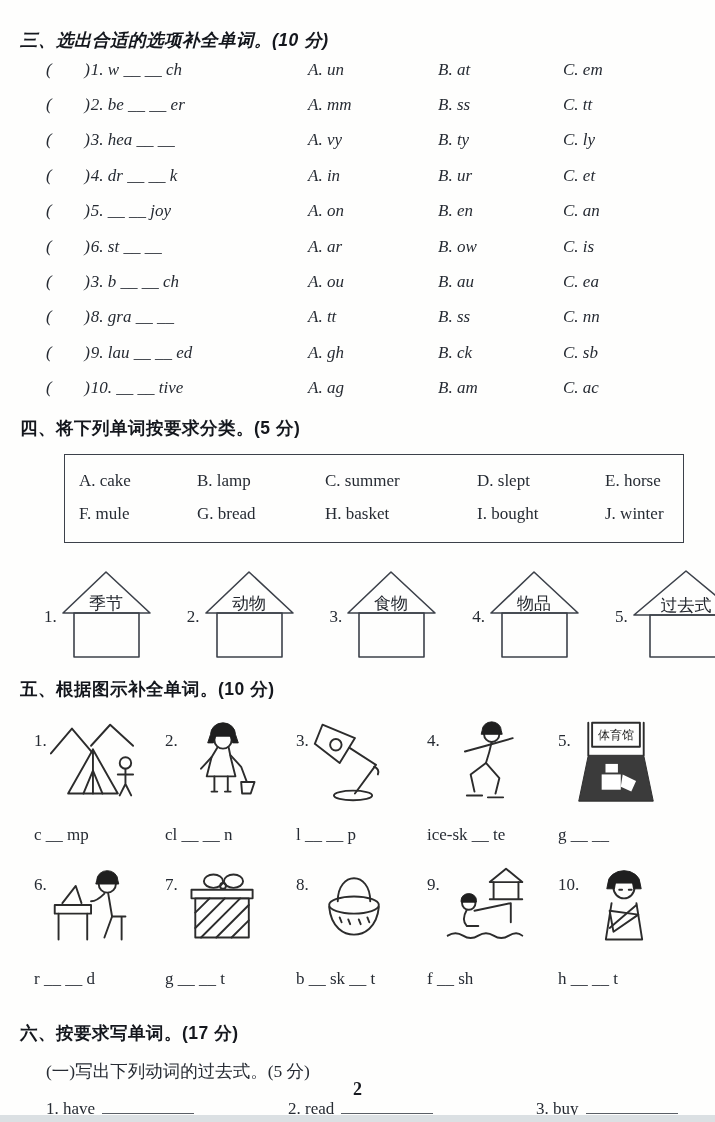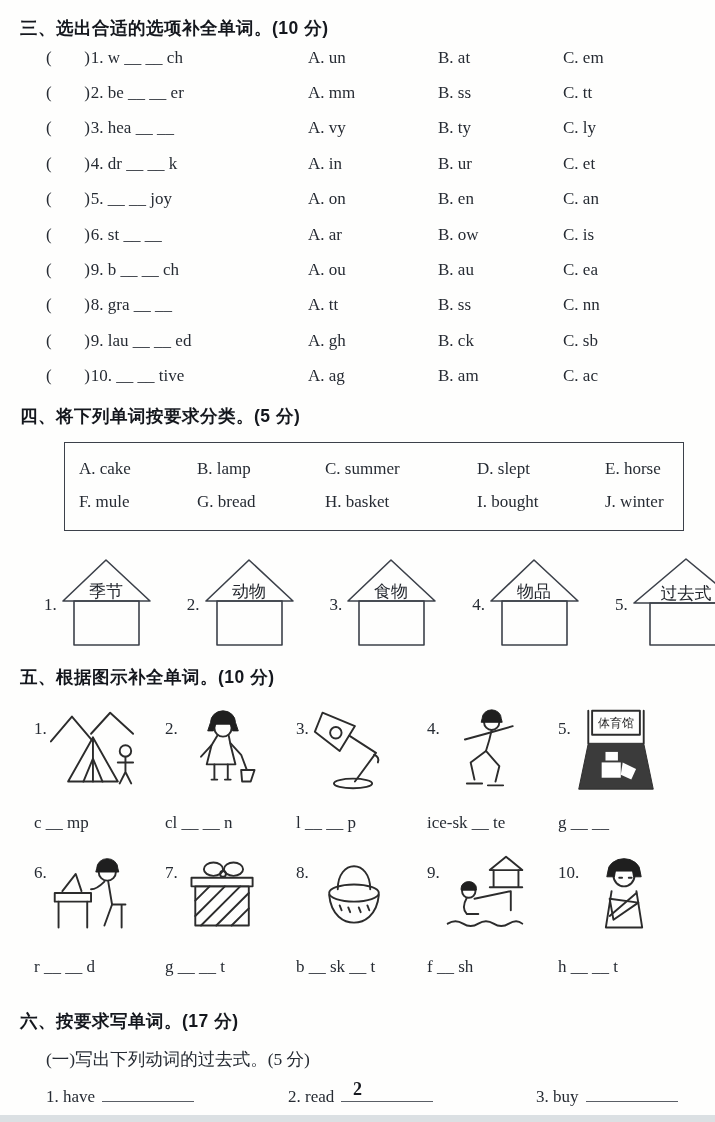--- a/index.html
+++ b/index.html
@@ -8,21 +8,21 @@
     width:715px; height:1122px; position:relative; overflow:hidden;
     background:#fefefd; color:#262b33;
     font-family:"Liberation Serif", serif; font-size:17px;
   }
   .sec-title {
     font-family:"Liberation Sans", sans-serif; font-weight:bold;
     font-size:17.5px; color:#14171d; letter-spacing:.5px;
     margin:0 0 0 20px; white-space:pre;
   }
   
-  #sec3 { padding-top:16px; }
+  #sec3 { padding-top:28px;font-style:italic; }
   .s3-rows { margin:0 0 0 46px; }
   .s3-row {
     display:grid; grid-template-columns:262px 130px 125px auto;
     align-items:center; height:35.4px;
   }
   .bracket { white-space:pre; letter-spacing:1px; }
   .qtext, .opt, .s5-caption, .s6-label { white-space:pre; }
   
   #sec4 { margin-top:10px; }
   .word-bank {
@@ -110,21 +110,21 @@
       <span class="opt">B. en</span>
       <span class="opt">C. an</span>
     </div>
     <div class="s3-row">
       <span class="qcell"><span class="bracket">(      )</span><span class="qtext">6. st __ __</span></span>
       <span class="opt">A. ar</span>
       <span class="opt">B. ow</span>
       <span class="opt">C. is</span>
     </div>
     <div class="s3-row">
-      <span class="qcell"><span class="bracket">(      )</span><span class="qtext">9. b __ __ ch</span></span>
+      <span class="qcell"><span class="bracket">(      )</span><span class="qtext">3. b __ __ ch</span></span>
       <span class="opt">A. ou</span>
       <span class="opt">B. au</span>
       <span class="opt">C. ea</span>
     </div>
     <div class="s3-row">
       <span class="qcell"><span class="bracket">(      )</span><span class="qtext">8. gra __ __</span></span>
       <span class="opt">A. tt</span>
       <span class="opt">B. ss</span>
       <span class="opt">C. nn</span>
     </div>

